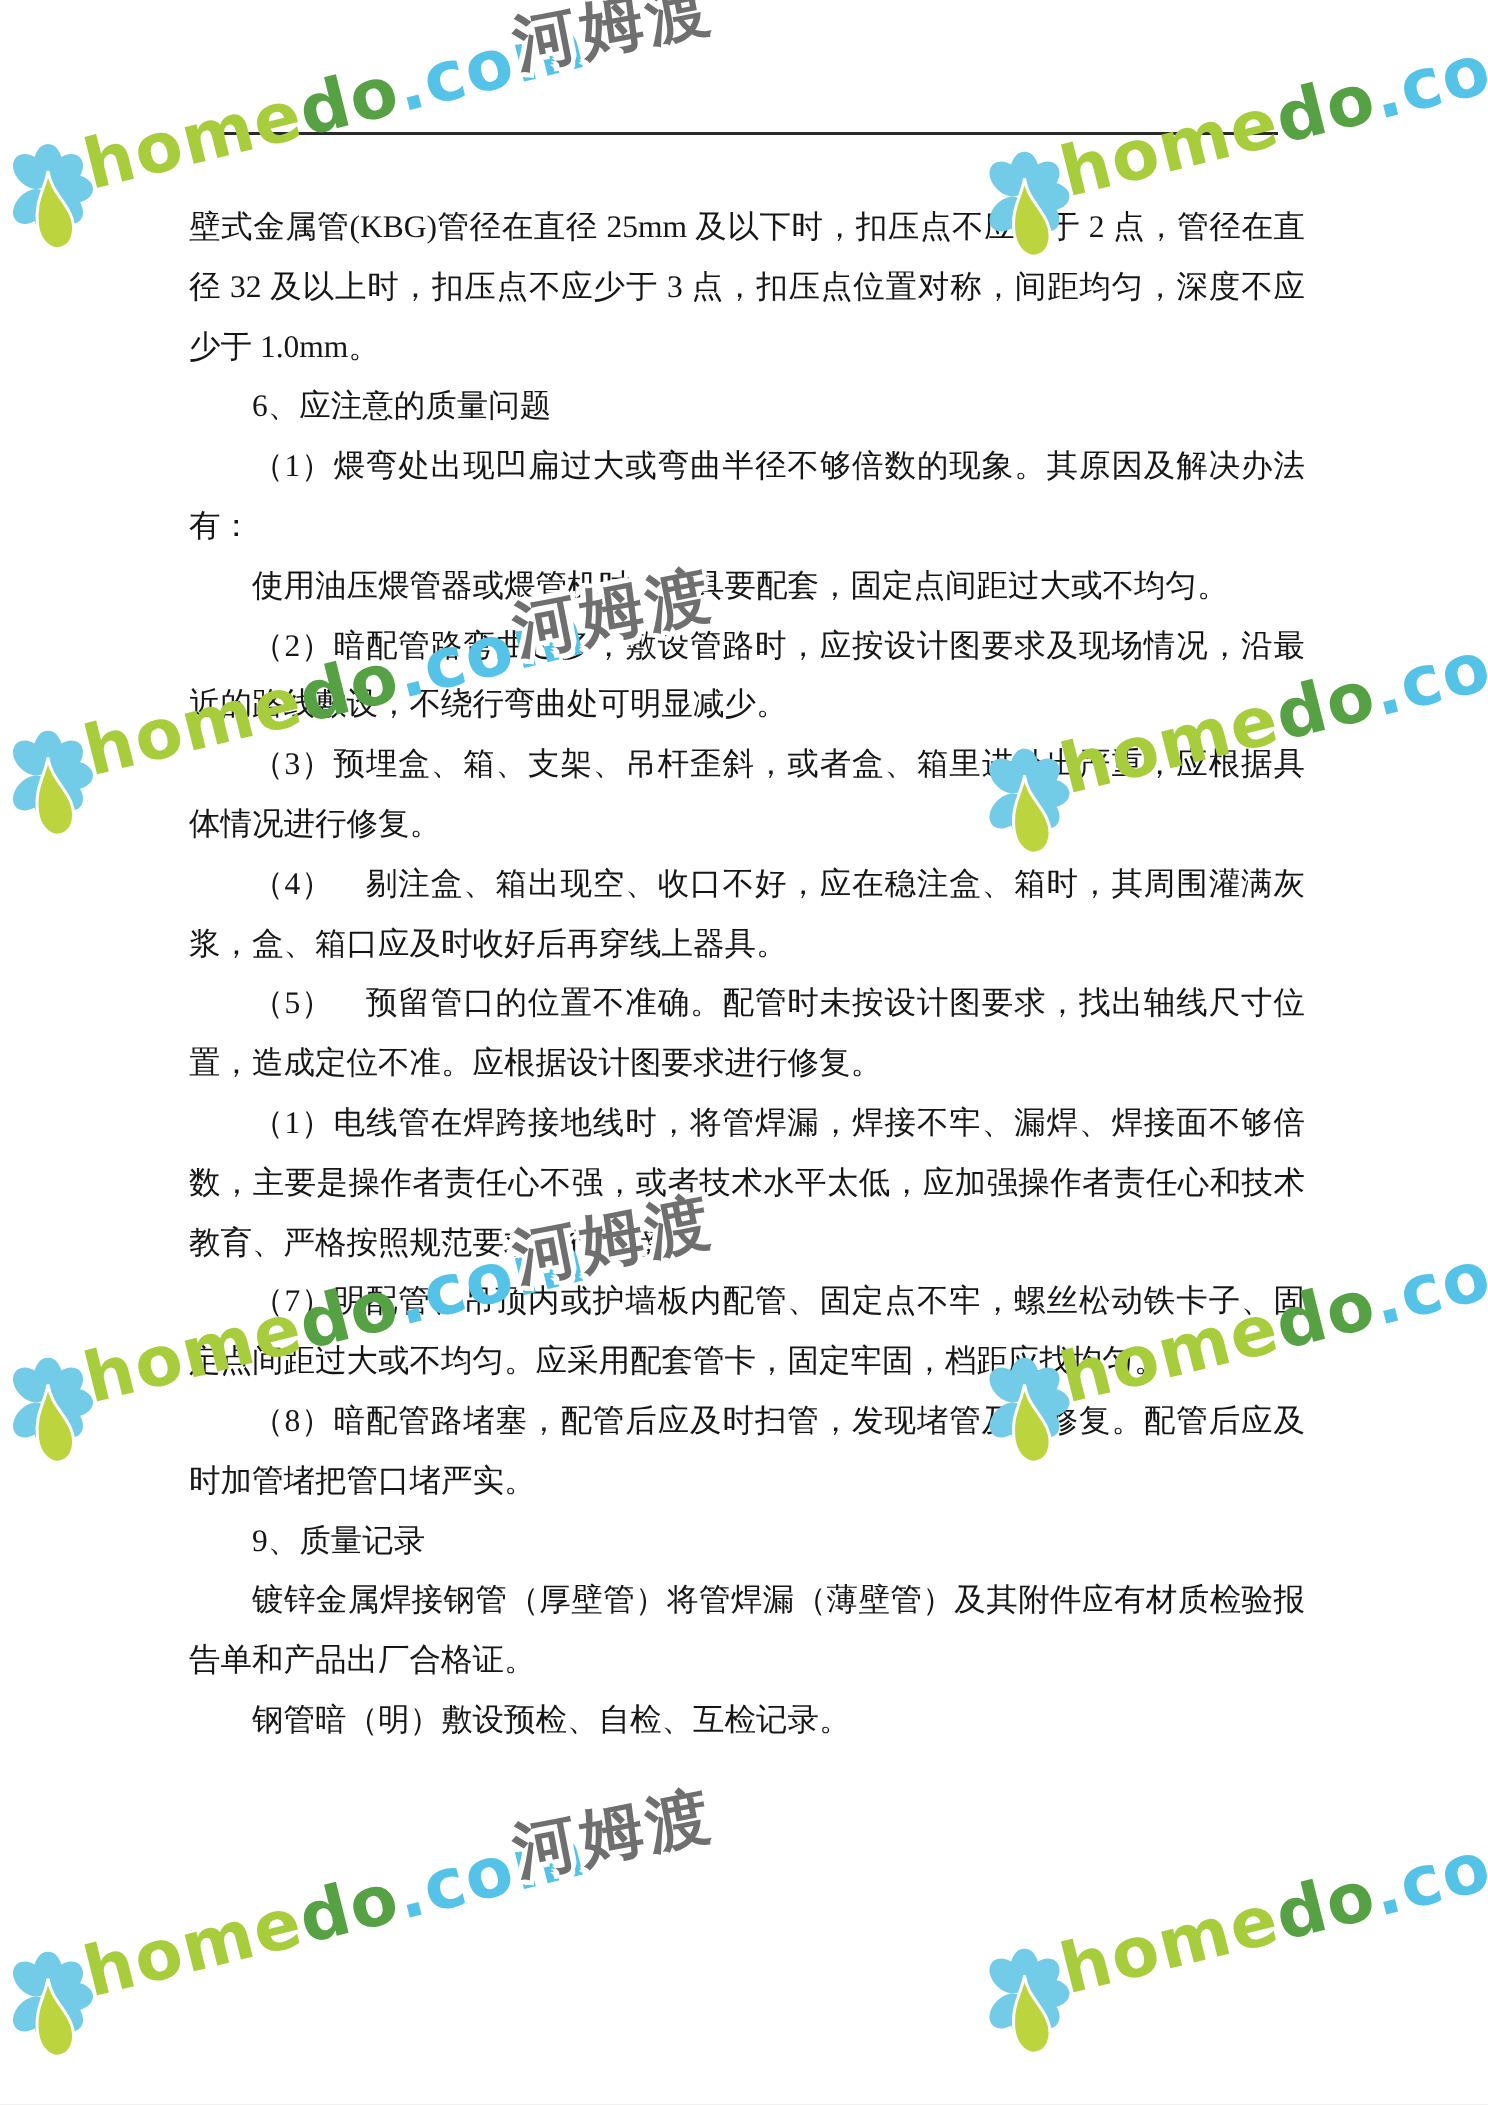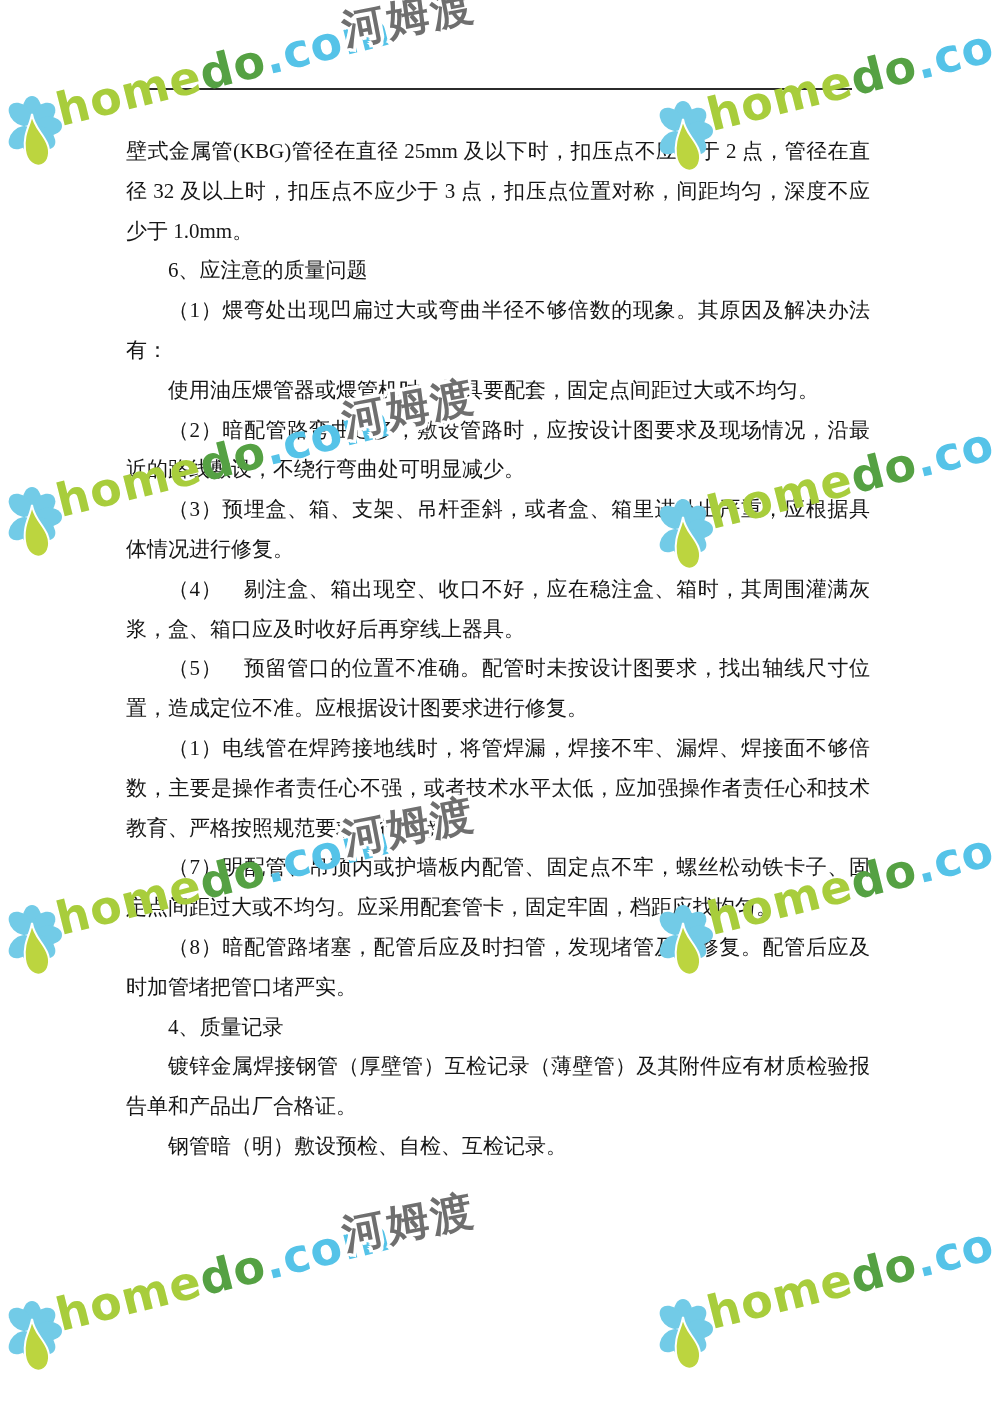--- a/index.html
+++ b/index.html
@@ -55,22 +55,22 @@
     <p class="ind">6、应注意的质量问题</p>
     <p class="ind">（1）煨弯处出现凹扁过大或弯曲半径不够倍数的现象。其原因及解决办法有：</p>
     <p class="ind">使用油压煨管器或煨管机时，模具要配套，固定点间距过大或不均匀。</p>
     <p class="ind">（2）暗配管路弯曲过多，敷设管路时，应按设计图要求及现场情况，沿最近的路线敷设，不绕行弯曲处可明显减少。</p>
     <p class="ind">（3）预埋盒、箱、支架、吊杆歪斜，或者盒、箱里进外出严重，应根据具体情况进行修复。</p>
     <p class="ind">（4）　剔注盒、箱出现空、收口不好，应在稳注盒、箱时，其周围灌满灰浆，盒、箱口应及时收好后再穿线上器具。</p>
     <p class="ind">（5）　预留管口的位置不准确。配管时未按设计图要求，找出轴线尺寸位置，造成定位不准。应根据设计图要求进行修复。</p>
     <p class="ind">（1）电线管在焊跨接地线时，将管焊漏，焊接不牢、漏焊、焊接面不够倍数，主要是操作者责任心不强，或者技术水平太低，应加强操作者责任心和技术教育、严格按照规范要求进行焊接。</p>
     <p class="ind">（7）明配管、吊顶内或护墙板内配管、固定点不牢，螺丝松动铁卡子、固定点间距过大或不均匀。应采用配套管卡，固定牢固，档距应找均匀。</p>
     <p class="ind">（8）暗配管路堵塞，配管后应及时扫管，发现堵管及时修复。配管后应及时加管堵把管口堵严实。</p>
-    <p class="ind">4、质量记录</p>
-    <p class="ind">镀锌金属焊接钢管（厚壁管）互检记录（薄壁管）及其附件应有材质检验报告单和产品出厂合格证。</p>
+    <p class="ind">9、质量记录</p>
+    <p class="ind">镀锌金属焊接钢管（厚壁管）将管焊漏（薄壁管）及其附件应有材质检验报告单和产品出厂合格证。</p>
     <p class="ind">钢管暗（明）敷设预检、自检、互检记录。</p>
   </div>
 
   <div class="wm" style="left:-1px;  top:96px;">
     <div class="wm-mult">
       <svg class="wm-flower" width="66" height="84" viewBox="0 0 66 84">
         <g fill="#72cbe7">
           <ellipse cx="0" cy="-16.5" rx="9.5" ry="13.5" transform="translate(33,30)"></ellipse>
           <ellipse cx="0" cy="-16.5" rx="9.5" ry="13.5" transform="translate(33,30) rotate(45)"></ellipse>
           <ellipse cx="0" cy="-16.5" rx="9.5" ry="13.5" transform="translate(33,30) rotate(90)"></ellipse>

